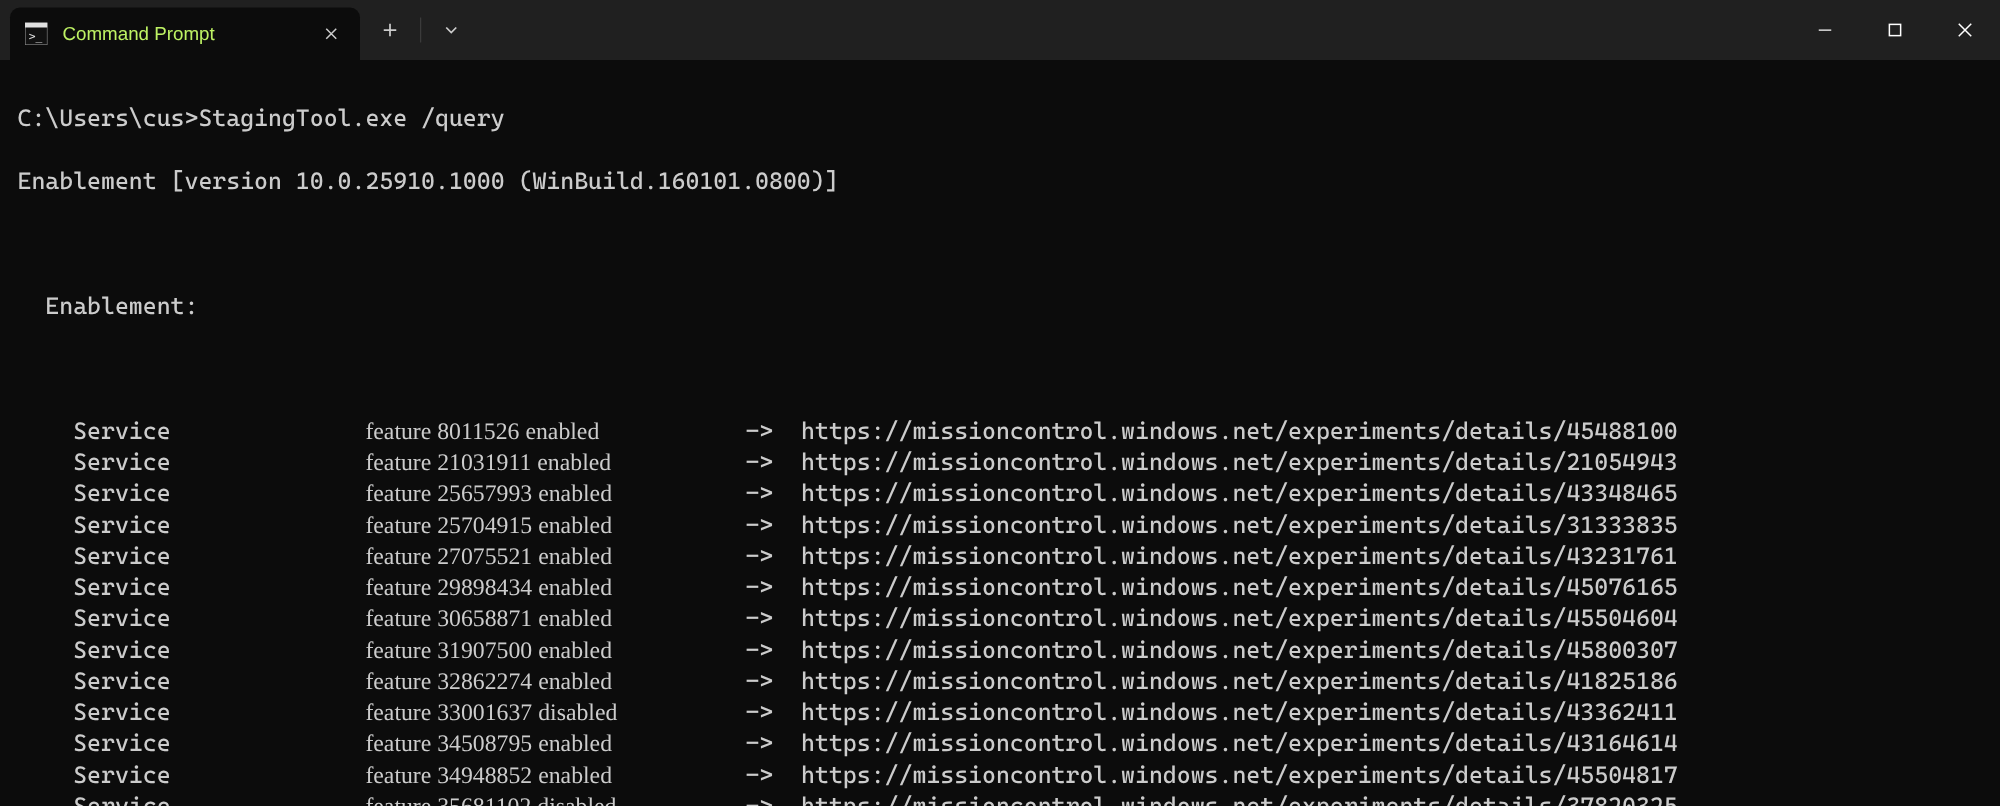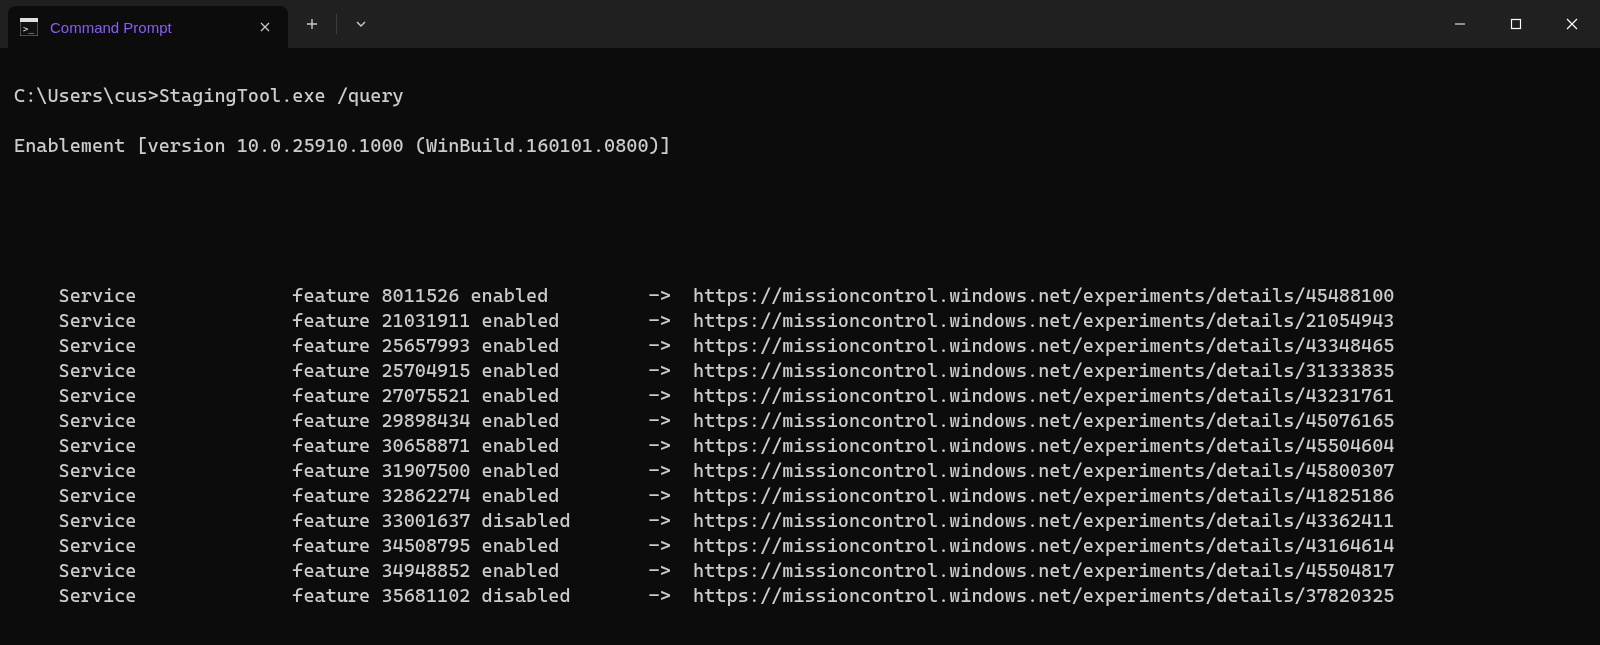--- a/index.html
+++ b/index.html
@@ -34,21 +34,21 @@
       width: 18px;
       height: 18px;
       display: flex;
       align-items: center;
       justify-content: center;
     }
     .tab-icon svg { width: 18px; height: 18px; }
     .tab-title {
       font-family: 'Segoe UI', sans-serif;
       font-size: 15px;
-      color: #8b5cf6;
+      color: #bef264;
       flex: 1;
       font-weight: 500;
     }
     .tab-close {
       width: 18px;
       height: 18px;
       display: flex;
       align-items: center;
       justify-content: center;
       color: #cccccc;
@@ -84,21 +84,21 @@
       line-height: 25px;
       white-space: pre;
       height: calc(645px - 48px);
       overflow-y: auto;
     }
     .terminal::-webkit-scrollbar { width: 12px; }
     .terminal::-webkit-scrollbar-track { background: #0c0c0c; }
     .terminal::-webkit-scrollbar-thumb { background: #4a4a4a; border-radius: 6px; }
     .row { display: block; }
     .col-src { display: inline-block; width: 25ch; }
-    .col-feat { display: inline-block; width: 32ch; }
+    .col-feat { display: inline-block; width: 32ch; font-family: Liberation Serif, serif; }
     .col-arrow { display: inline-block; width: 4ch;}
   </style>
 </head>
 <body>
 
 <div class="titlebar">
   <div class="tab">
     <span class="tab-icon">
       <svg viewBox="0 0 18 18">
           <rect x="0" y="0" width="18" height="18" fill="#111" stroke="#888" stroke-width="1"></rect>
@@ -141,15 +141,16 @@
           <path d="M1 1 L11 11 M11 1 L1 11" stroke="#ffffff" stroke-width="1.2" fill="none"></path>
         </svg>
     </div>
   </div>
 </div>
 
 <div class="terminal">
 <span class="row"><span>C:\Users\cus&gt;</span><span>StagingTool.exe /query</span></span>
 <span class="row">Enablement [version 10.0.25910.1000 (WinBuild.160101.0800)]</span>
 <span class="row"> </span>
+<span class="row">  Enablement:</span>
 <span class="row"> </span>
 <div id="rows-container"><span class="row"><span class="col-src">    Service</span><span class="col-feat">feature 8011526 enabled</span><span class="col-arrow">-&gt; </span><span>https://missioncontrol.windows.net/experiments/details/45488100</span></span><span class="row"><span class="col-src">    Service</span><span class="col-feat">feature 21031911 enabled</span><span class="col-arrow">-&gt; </span><span>https://missioncontrol.windows.net/experiments/details/21054943</span></span><span class="row"><span class="col-src">    Service</span><span class="col-feat">feature 25657993 enabled</span><span class="col-arrow">-&gt; </span><span>https://missioncontrol.windows.net/experiments/details/43348465</span></span><span class="row"><span class="col-src">    Service</span><span class="col-feat">feature 25704915 enabled</span><span class="col-arrow">-&gt; </span><span>https://missioncontrol.windows.net/experiments/details/31333835</span></span><span class="row"><span class="col-src">    Service</span><span class="col-feat">feature 27075521 enabled</span><span class="col-arrow">-&gt; </span><span>https://missioncontrol.windows.net/experiments/details/43231761</span></span><span class="row"><span class="col-src">    Service</span><span class="col-feat">feature 29898434 enabled</span><span class="col-arrow">-&gt; </span><span>https://missioncontrol.windows.net/experiments/details/45076165</span></span><span class="row"><span class="col-src">    Service</span><span class="col-feat">feature 30658871 enabled</span><span class="col-arrow">-&gt; </span><span>https://missioncontrol.windows.net/experiments/details/45504604</span></span><span class="row"><span class="col-src">    Service</span><span class="col-feat">feature 31907500 enabled</span><span class="col-arrow">-&gt; </span><span>https://missioncontrol.windows.net/experiments/details/45800307</span></span><span class="row"><span class="col-src">    Service</span><span class="col-feat">feature 32862274 enabled</span><span class="col-arrow">-&gt; </span><span>https://missioncontrol.windows.net/experiments/details/41825186</span></span><span class="row"><span class="col-src">    Service</span><span class="col-feat">feature 33001637 disabled</span><span class="col-arrow">-&gt; </span><span>https://missioncontrol.windows.net/experiments/details/43362411</span></span><span class="row"><span class="col-src">    Service</span><span class="col-feat">feature 34508795 enabled</span><span class="col-arrow">-&gt; </span><span>https://missioncontrol.windows.net/experiments/details/43164614</span></span><span class="row"><span class="col-src">    Service</span><span class="col-feat">feature 34948852 enabled</span><span class="col-arrow">-&gt; </span><span>https://missioncontrol.windows.net/experiments/details/45504817</span></span><span class="row"><span class="col-src">    Service</span><span class="col-feat">feature 35681102 disabled</span><span class="col-arrow">-&gt; </span><span>https://missioncontrol.windows.net/experiments/details/37820325</span></span></div>
 </div>
 
 </body></html>

